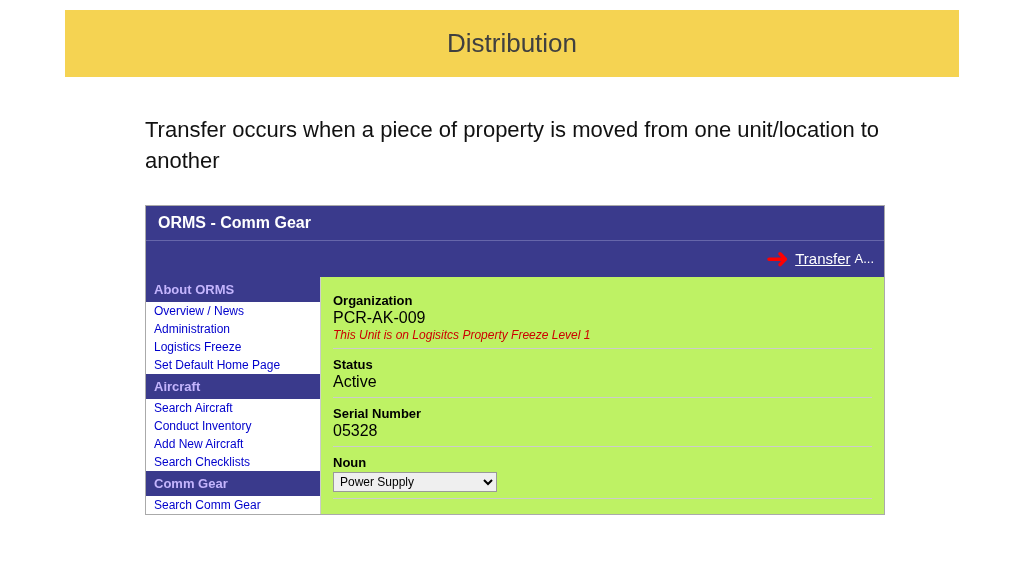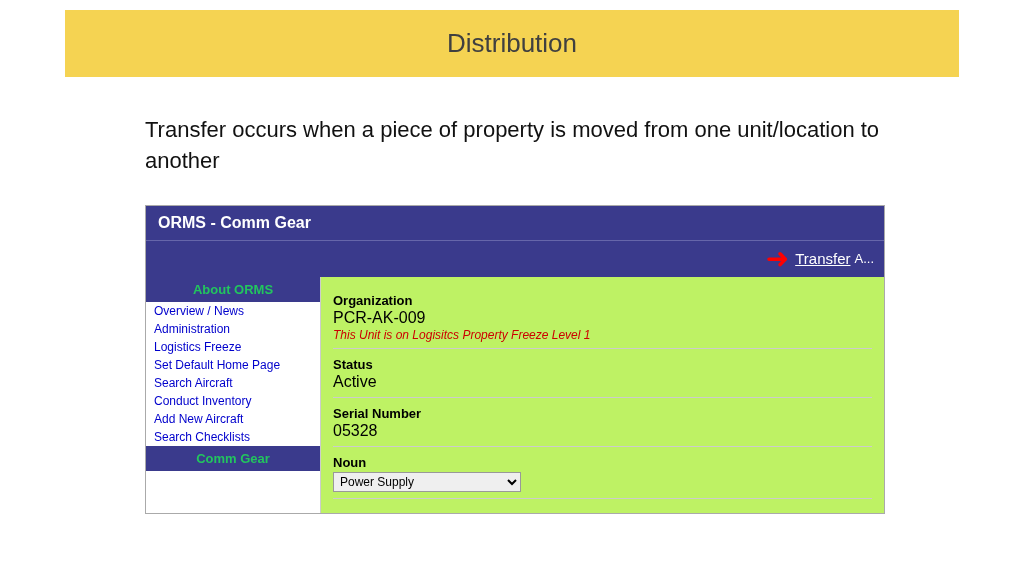--- a/index.html
+++ b/index.html
@@ -85,25 +85,24 @@
     
     .orms-sidebar {
       width: 175px;
       min-width: 175px;
       background: #fff;
       border-right: 1px solid #ccc;
     }
 
     .sidebar-section-header {
       background: #3a3a8c;
-      color: #22c55e;
+      color: #c4b5fd;
       font-weight: bold;
       font-size: 13px;
       padding: 5px 8px;
-      text-align: center;
     }
 
     .sidebar-link {
       display: block;
       color: #0000cc;
       text-decoration: none;
       padding: 2px 8px;
       font-size: 12px;
       cursor: pointer;
     }
@@ -139,21 +138,21 @@
 
     .noun-select {
       display: flex;
       align-items: center;
       margin-top: 2px;
     }
     .noun-select select {
       font-size: 12px;
       padding: 1px 2px;
       border: 1px solid #999;
-      width: 188px;
+      width: 164px;
     }
 
     .divider {
       border: none;
       border-top: 1px solid #ccc;
       margin: 6px 0;
     }
   </style>
 </head>
 <body>
@@ -183,28 +182,32 @@
       <div class="orms-sidebar">
 
         <div class="sidebar-section-header">
           <span>About ORMS</span>
         </div>
         <a class="sidebar-link">Overview / News</a>
         <a class="sidebar-link">Administration</a>
         <a class="sidebar-link">Logistics Freeze</a>
         <a class="sidebar-link">Set Default Home Page</a>
 
+        <div class="sidebar-section-header">
+          <span>Aircraft</span>
+        </div>
         <a class="sidebar-link">Search Aircraft</a>
         <a class="sidebar-link">Conduct Inventory</a>
         <a class="sidebar-link">Add New Aircraft</a>
         <a class="sidebar-link">Search Checklists</a>
 
         <div class="sidebar-section-header">
           <span>Comm Gear</span>
         </div>
+        <a class="sidebar-link">Search Comm Gear</a>
 
       </div>
 
       <div class="orms-content">
 
         <span class="field-label">Organization</span>
         <span class="field-value">PCR-AK-009</span>
         <span class="field-value freeze-warning">This Unit is on Logisitcs Property Freeze Level 1</span>
 
         <hr class="divider">

